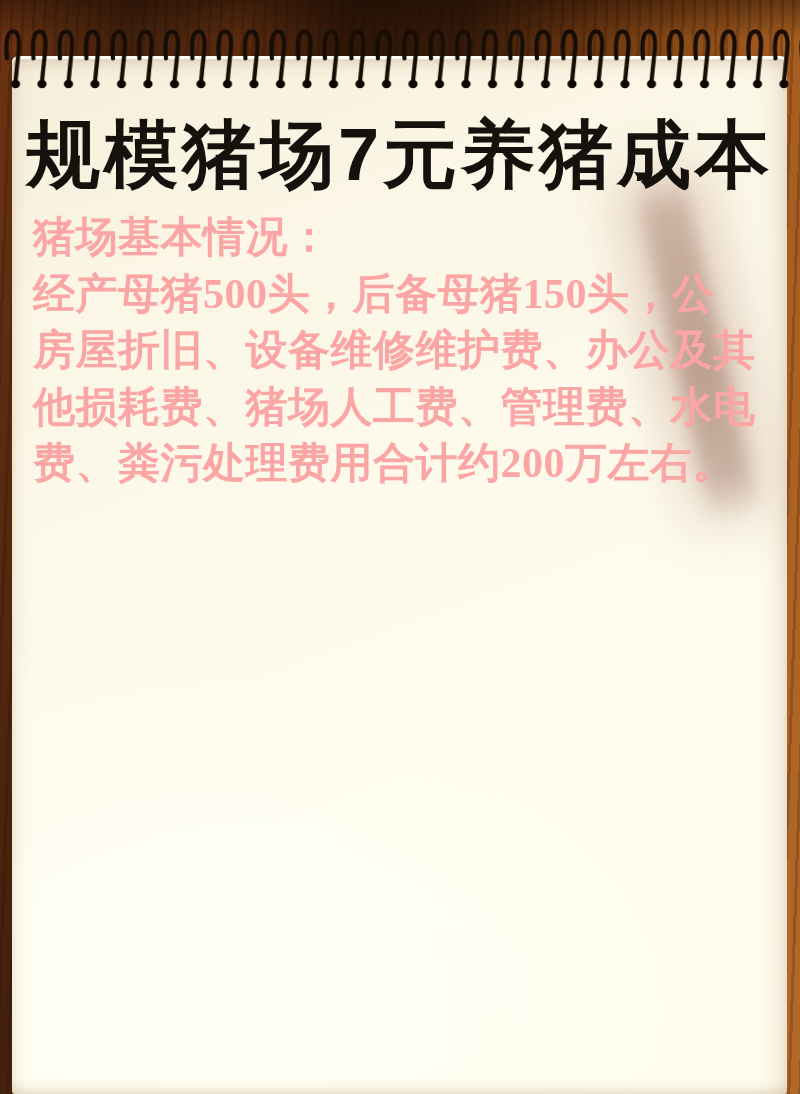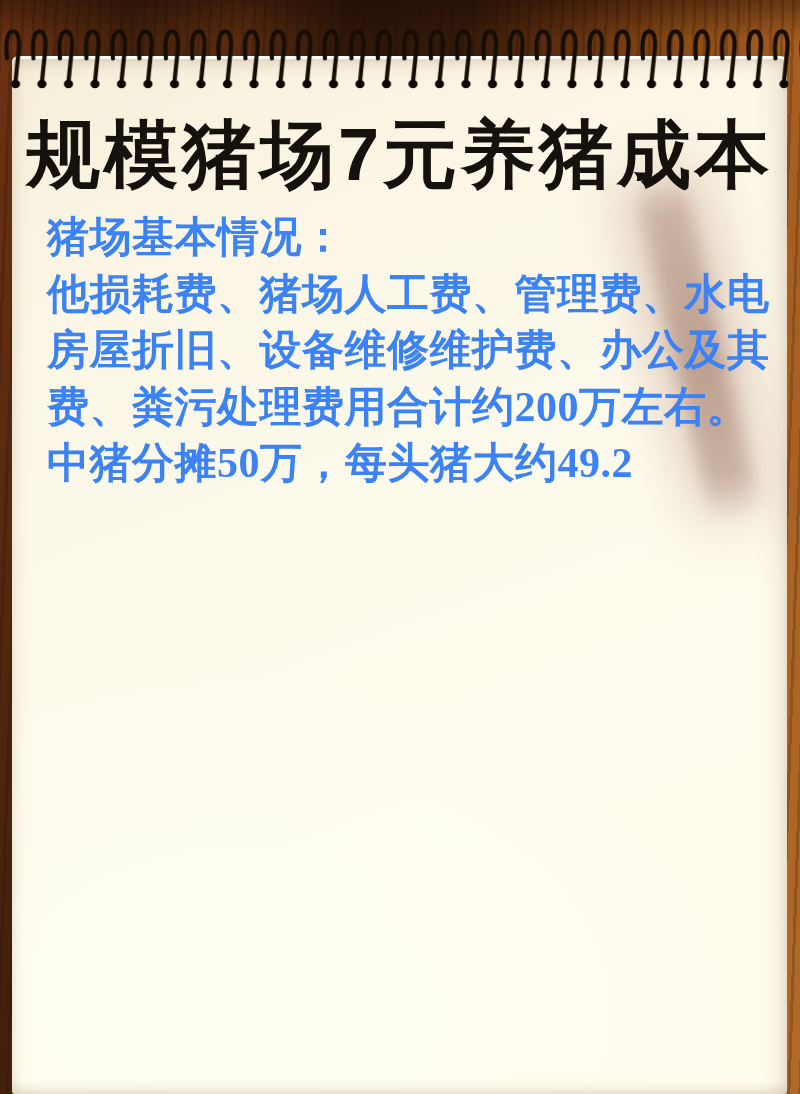--- a/index.html
+++ b/index.html
@@ -50,45 +50,45 @@
   
   .title{
     position:absolute;left:12px;top:100px;width:775px;height:94px;z-index:3;
     line-height:94px;text-align:center;
     font-family:"Liberation Sans","DejaVu Sans",sans-serif;
     font-weight:900;font-size:74px;letter-spacing:4px;color:#15110d;
     white-space:nowrap;
     margin-top:8px;
   }
   .body-text{
-    position:absolute;left:47px;top:209px;width:745px;z-index:3;
-    color:#3b82f6;font-weight:700;font-size:42px;
+    position:absolute;left:33px;top:209px;width:745px;z-index:3;
+    color:#fca5a5;font-weight:700;font-size:42px;
   }
   .line{height:56.5px;line-height:56.5px;white-space:nowrap;letter-spacing:0.5px;}
 </style>
 </head>
 <body>
 
 <div class="stage">
 
   <div class="wood"></div>
 
   <div class="paper">
     <div class="pen-shadow-outer"></div>
     <div class="pen-shadow-core"></div>
   </div>
 
   <div class="title">规模猪场7元养猪成本</div>
 
   <div class="body-text">
     <div class="line">猪场基本情况：</div>
+    <div class="line">经产母猪500头，后备母猪150头，公</div>
+    <div class="line">房屋折旧、设备维修维护费、办公及其</div>
     <div class="line">他损耗费、猪场人工费、管理费、水电</div>
-    <div class="line">房屋折旧、设备维修维护费、办公及其</div>
     <div class="line">费、粪污处理费用合计约200万左右。</div>
-    <div class="line">中猪分摊50万，每头猪大约49.2</div>
   </div>
 
   <svg class="binding" width="800" height="76" viewBox="0 0 800 76">
     <defs>
       <pattern id="wireloop" x="2" y="0" width="26.5" height="76" patternUnits="userSpaceOnUse">
         <path d="M 5 38.5 C 3.5 24 5 13 10 11.5 C 15.5 10 18.5 18 16.5 33 C 15 46 14 57 13.5 62" fill="none" stroke="#170d04" stroke-width="4.2" stroke-linecap="round"></path>
         <ellipse cx="13.5" cy="64" rx="4.6" ry="4.2" fill="#0e0702"></ellipse>
       </pattern>
     </defs>
     <rect x="0" y="0" width="800" height="76" fill="url(#wireloop)"></rect>

